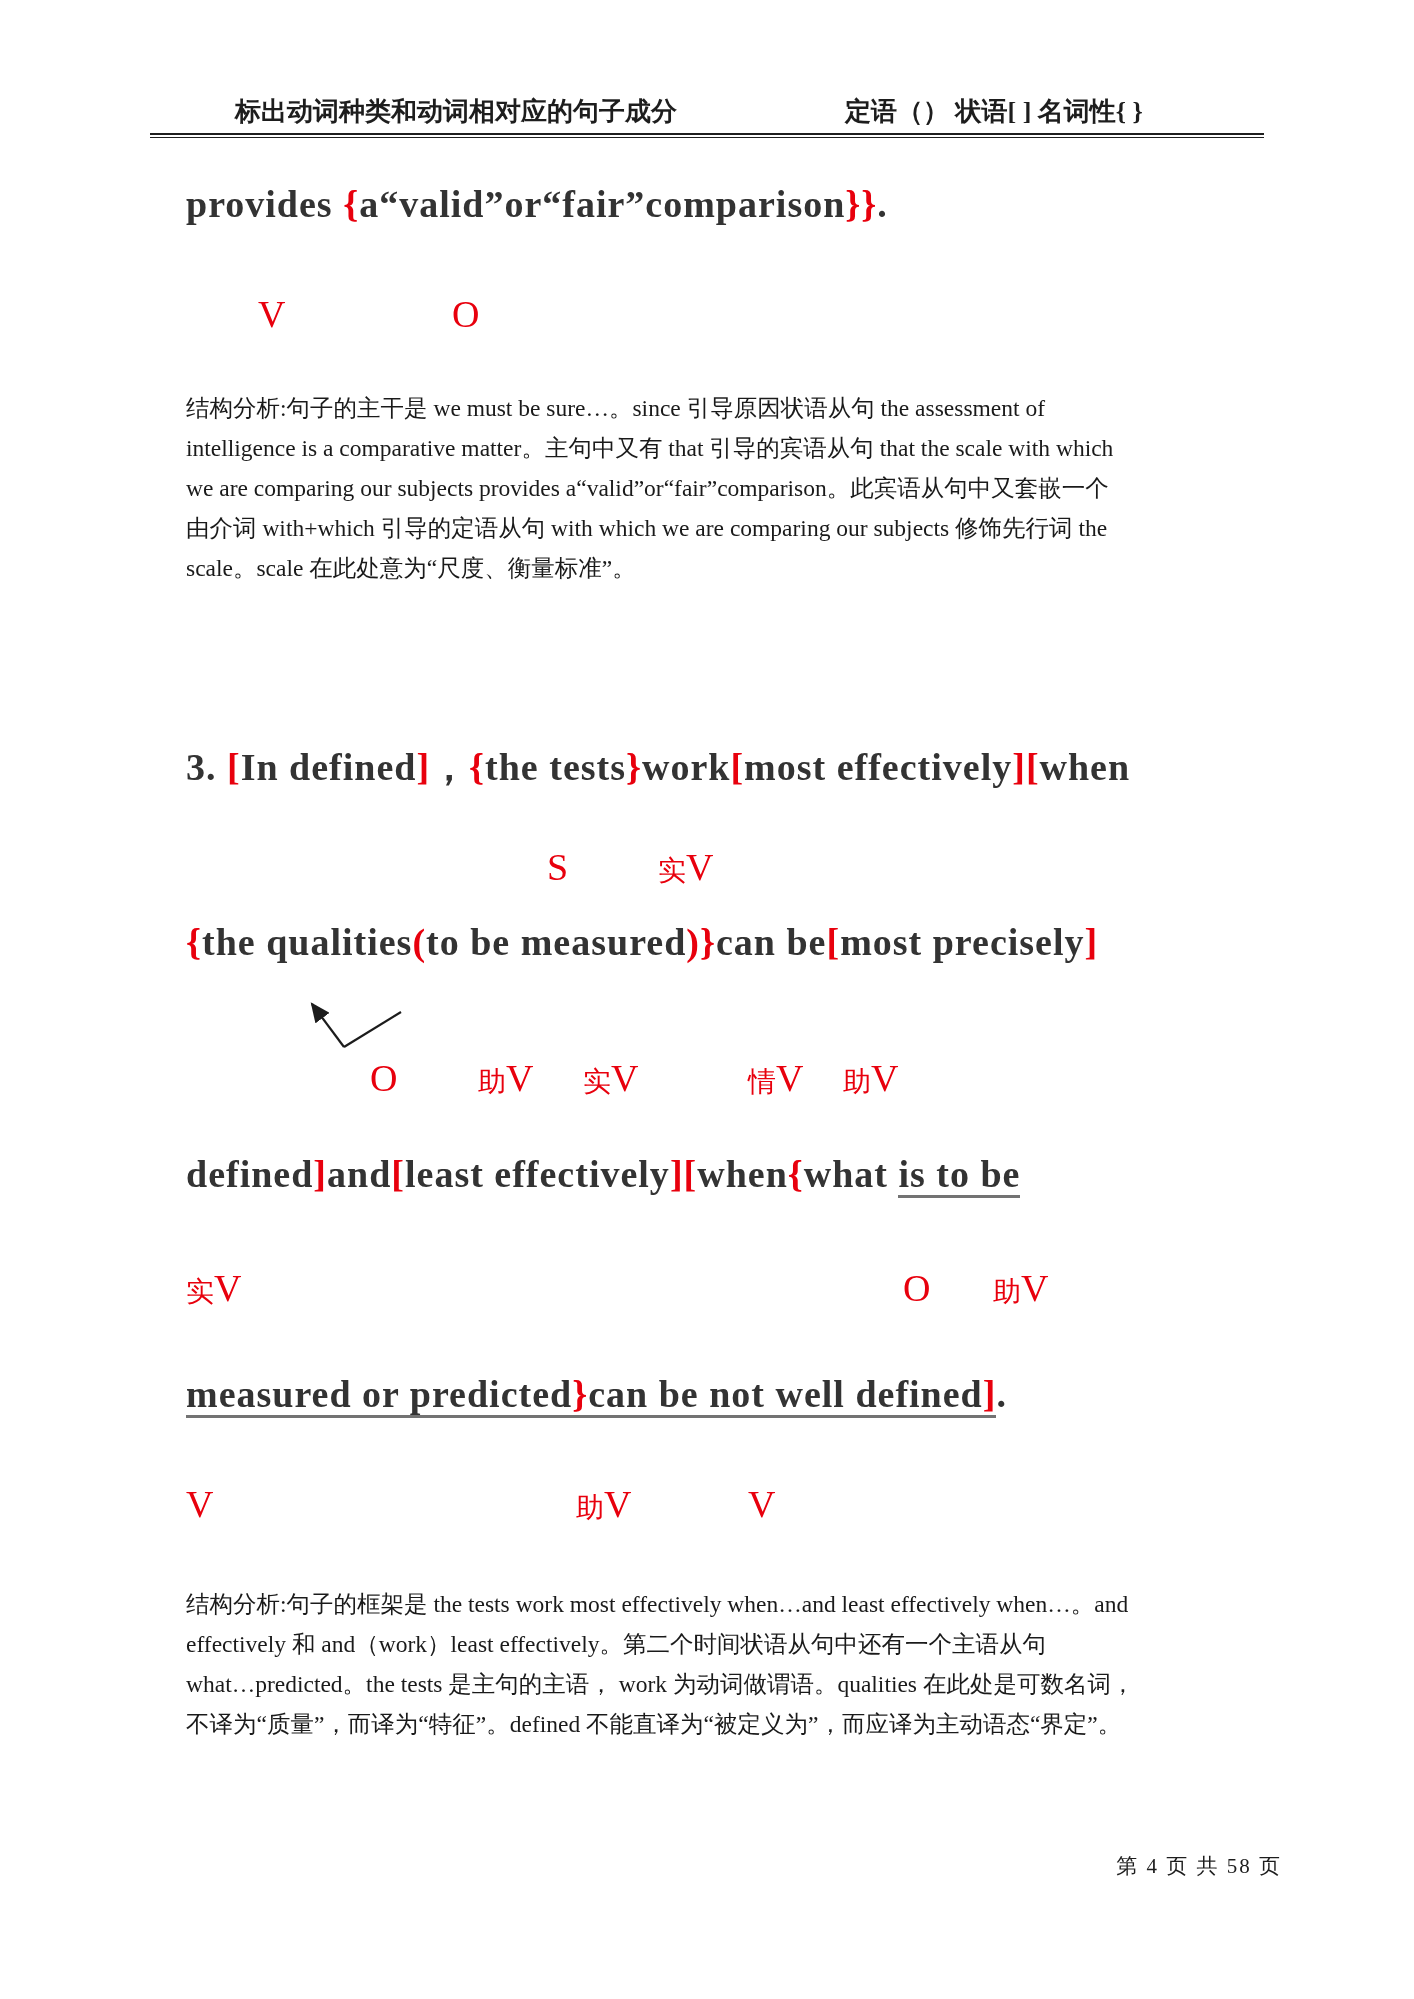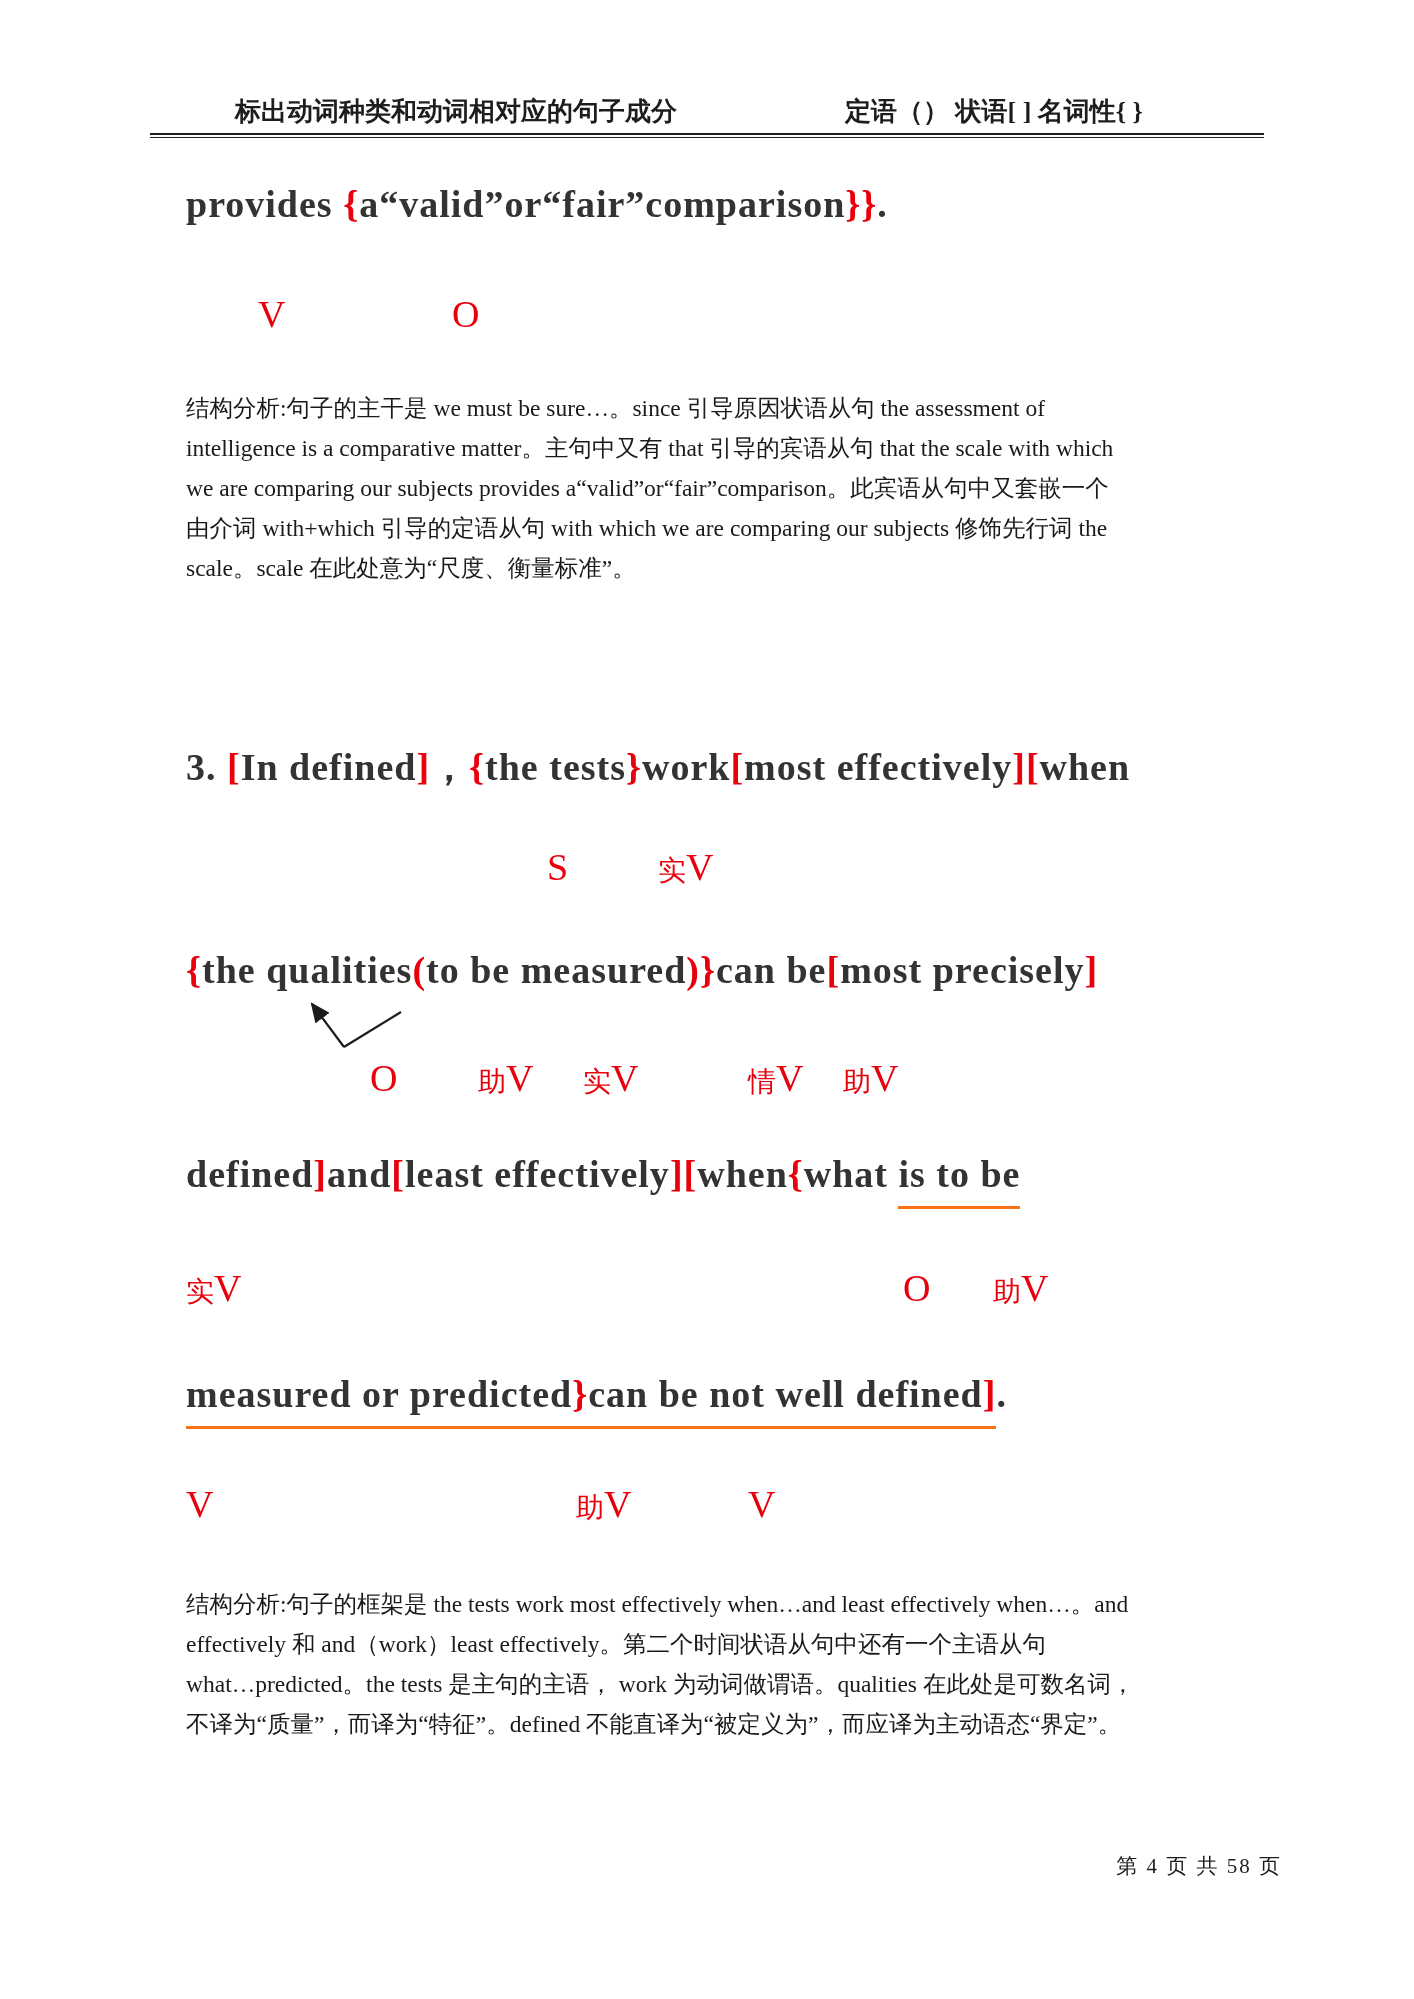--- a/index.html
+++ b/index.html
@@ -5,24 +5,24 @@
   html,body{margin:0;padding:0;background:#ffffff;}
   .page{position:relative;width:1282px;height:1999px;background:#ffffff;overflow:hidden;
         font-family:"Liberation Serif","DejaVu Serif",serif;}
   .hdr{position:absolute;top:94px;font-weight:bold;font-size:26px;color:#1d1d1d;white-space:nowrap;}
   #hdrL{left:235px;}
   #hdrR{left:845px;}
   .rule{position:absolute;left:150px;top:133px;width:1114px;height:2px;
         border-top:2px solid #1f1f1f;border-bottom:1px solid #1f1f1f;}
   .h{position:absolute;font-weight:bold;font-size:38px;color:#333333;white-space:nowrap;letter-spacing:1px;}
   .h .red{color:#e8000d;}
-  .h .u{border-bottom:3px solid #f97316;padding-bottom:11px;margin-top:20px;}
+  .h .u{border-bottom:3px solid #737373;padding-bottom:0;margin-top:20px;}
   #s1-line{left:186px;top:182px;}
   #s3-line1{left:186px;top:742px;}
-  #s3-line2{left:186px;top:948px;font-family:Liberation Serif, serif;}
+  #s3-line2{left:186px;top:920px;font-family:Liberation Serif, serif;}
   #s3-line3{left:186px;top:1152px;}
   #s3-line4{left:186px;top:1372px;}
   .para{position:absolute;font-size:23.5px;color:#1a1a1a;}
   .para .ln{height:40px;line-height:40px;white-space:nowrap;}
   #s1-analysis{left:186px;top:388px;}
   #s3-analysis{left:186px;top:1584px;}
   .lbl{position:absolute;color:#e8000d;white-space:nowrap;}
   .lbl .pre{font-size:28px;}
   .lbl .main{font-size:38px;}
   .arrow{position:absolute;left:290px;top:988px;}

